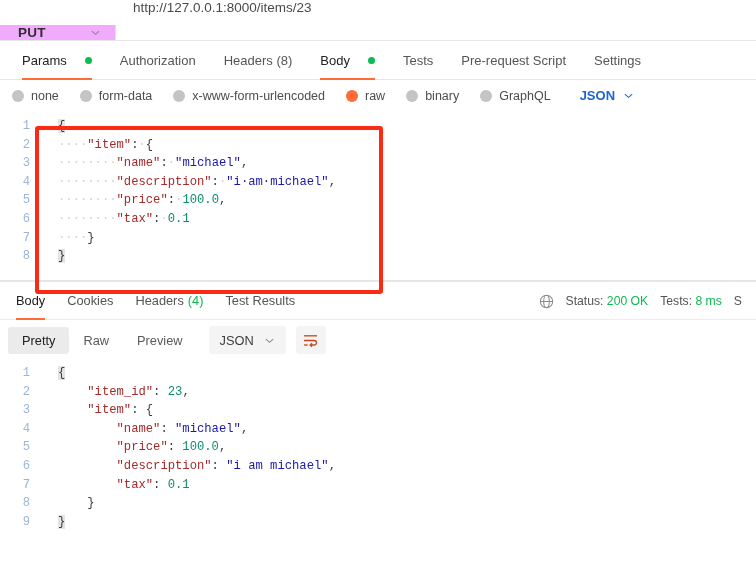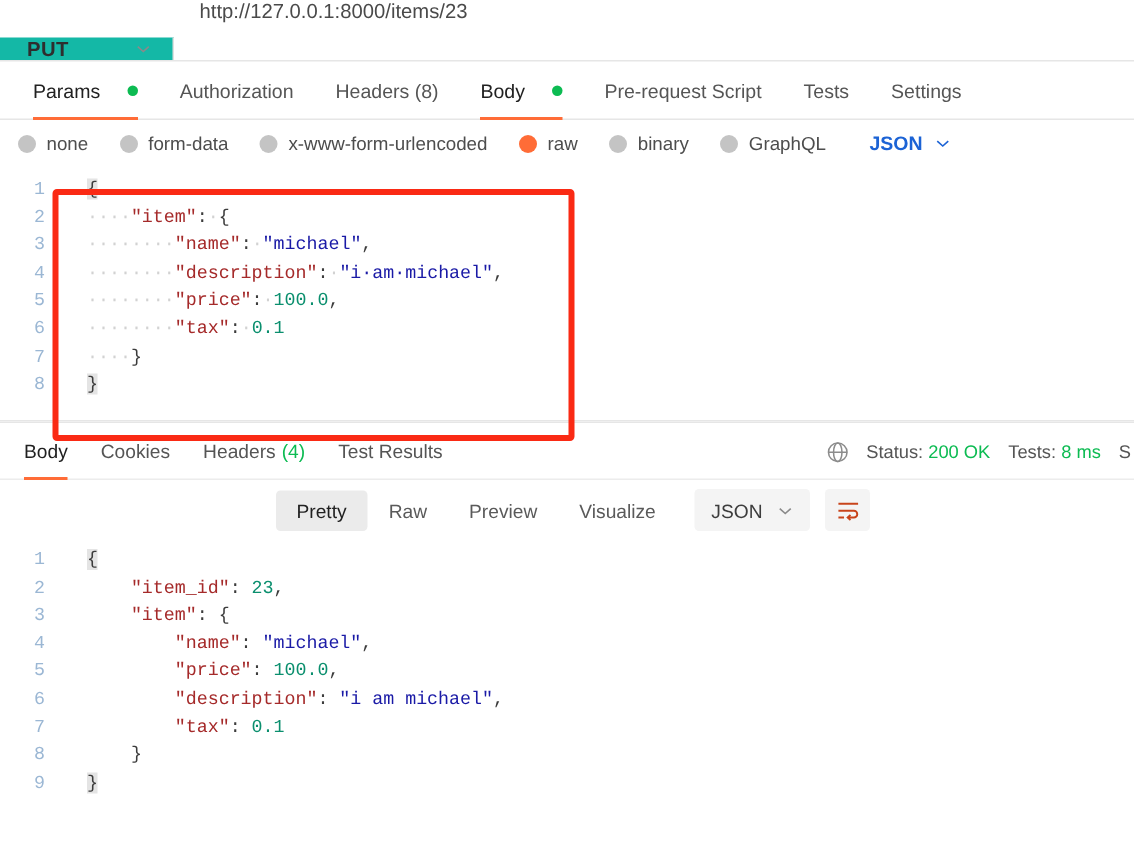--- a/index.html
+++ b/index.html
@@ -10,21 +10,21 @@
     overflow: hidden;
   }
   .app { width: 756px; height: 567px; position: relative; background:#fff; }
 
   
   .urlbar {
     height: 41px; display: flex; align-items: stretch;
     border-bottom: 1px solid #e6e6e6;
   }
   .method-select {
-    width: 116px; background: #14b8a6; border-right: 1px solid #e0e0e0;
+    width: 116px; background: #f0abfc; border-right: 1px solid #e0e0e0;
     display: flex; align-items: center; justify-content: space-between;
     padding: 0 14px 0 18px; cursor: pointer; margin-top: 25px;
   }
   .method-label { font-size: 13.5px; font-weight: bold; color: #2e2e2e; letter-spacing:.3px; }
   .chev { color: #8a8a8a; display:flex; align-items:center; }
   .url-field {
     flex: 1; display: flex; align-items: flex-start; padding-left: 17px;
     background: #fff; cursor: text;
   }
   .url-text { font-size: 13.5px; color: #4a4a4a; }
@@ -108,31 +108,31 @@
     padding: 0 11px; font-size: 12.8px; color: #555; cursor: pointer; gap:4px;
     white-space: nowrap;
   }
   .ptab.active { color: #212121; }
   .ptab.active::after {
     content:""; position:absolute; left:11px; right:11px; bottom:0;
     height:2px; background:#ff6c37;
   }
   .count-green { color: #0cbb52; }
   .status-group {
-    position: absolute; right: 0; top: 0; height: 38px;
+    position: absolute; right: 12px; top: 0; height: 38px;
     display: flex; align-items: center; gap: 12px; padding-right: 2px;
     font-size: 12.2px; color: #555;
   }
   .status-val { color: #0cbb52; }
   .globe { width:15px; height:15px; display:block; }
 
   
   .resp-toolbar {
     height: 40px; display: flex; align-items: center;
-    padding-left: 8px; gap: 0; justify-content: center;
+    padding-left: 8px; gap: 0;
   }
   .vtab {
     height: 27px; display:flex; align-items:center; padding: 0 14px;
     font-size: 12.8px; color: #5a5a5a; cursor: pointer; border-radius: 3px;
     white-space: nowrap;
   }
   .vtab.active { background: #ebebeb; color: #212121; }
   .fmt-select {
     display:flex; align-items:center; gap:10px; margin-left: 12px;
     background:#f4f4f4; border-radius:3px; height:28px; padding: 0 11px;
@@ -173,24 +173,24 @@
       <span>Authorization</span>
     </div>
     <div class="rtab">
       <span>Headers (8)</span>
     </div>
     <div class="rtab active">
       <span>Body</span>
       <span class="dot"></span>
     </div>
     <div class="rtab">
+      <span>Tests</span>
+    </div>
+    <div class="rtab">
       <span>Pre-request Script</span>
-    </div>
-    <div class="rtab">
-      <span>Tests</span>
     </div>
     <div class="rtab">
       <span>Settings</span>
     </div>
   </div>
 
   <div class="btyperow">
     <div class="radio-item">
       <span class="radio"></span>
       <span>none</span>
@@ -302,23 +302,20 @@
   <div class="resp-toolbar">
     <div class="vtab active">
       <span>Pretty</span>
     </div>
     <div class="vtab">
       <span>Raw</span>
     </div>
     <div class="vtab">
       <span>Preview</span>
     </div>
-    <div class="vtab">
-      <span>Visualize</span>
-    </div>
     <div class="fmt-select">
       <span>JSON</span>
       <span class="chev">
         <svg width="11" height="11" viewBox="0 0 12 12">
             <path d="M2 4.5 L6 8 L10 4.5" fill="none" stroke="currentColor" stroke-width="1.2"></path>
           </svg>
       </span>
     </div>
     <div class="wrap-btn">
       <svg width="17" height="15" viewBox="0 0 18 16">

